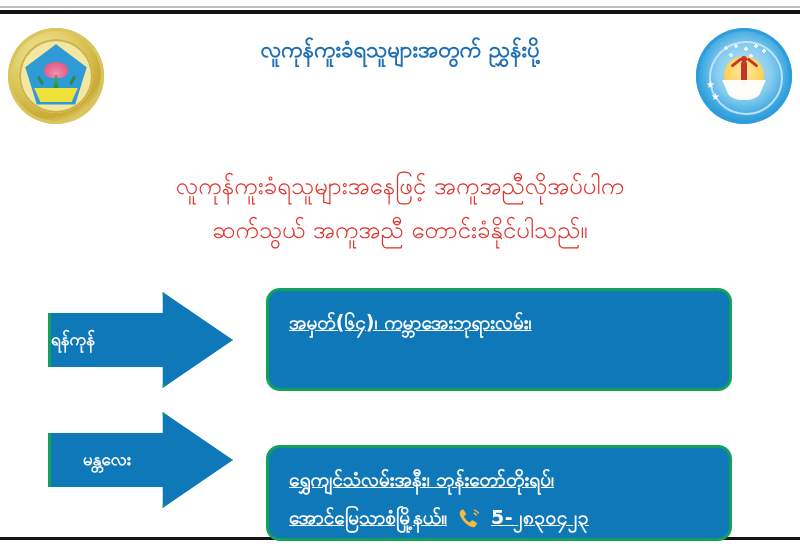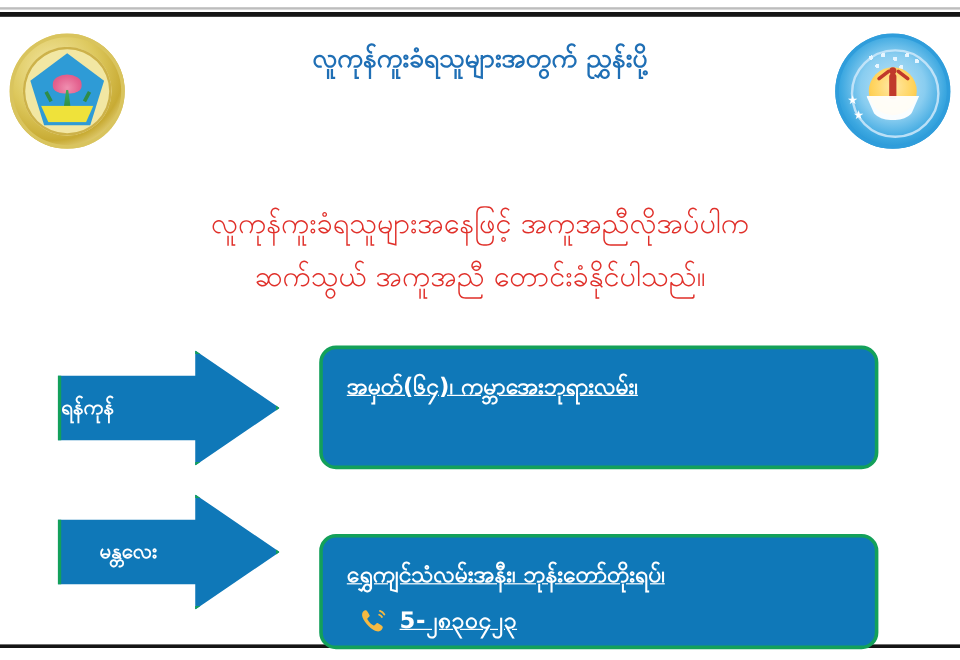--- a/index.html
+++ b/index.html
@@ -307,20 +307,21 @@
     <span class="arrow-label">မန္တလေး</span>
   </div>
 
   <div class="info-box box-yangon">
     <div class="info-line">အမှတ်(၆၄)၊ ကမ္ဘာအေးဘုရားလမ်း၊</div>
   </div>
 
   <div class="info-box box-mandalay">
     <div class="info-line">ရွှေကျင်သံလမ်းအနီး၊ ဘုန်းတော်တိုးရပ်၊</div>
     <div class="info-line">
+      <span>အောင်မြေသာစံမြို့နယ်။</span>
       <span class="phone-icon">
         <svg viewBox="0 0 26 24" width="26" height="24" aria-hidden="true">
           <path d="M5.2 2.6c-1.1.5-2.1 1.6-2.4 2.8-.4 1.6.4 3.9 2.2 6.5 1.9 2.8 4.6 5.4 7 6.9 2.3 1.4 4.3 1.8 5.6 1.1 1.1-.6 2-1.7 2.3-2.8.2-.7.1-.9-.5-1.4-.4-.3-1.5-1-2.4-1.6-1.6-1-1.7-1-2.3-.6-.3.2-.9.8-1.2 1.2-.6.7-.7.7-1.4.4-1.3-.6-3.3-2.5-4.3-4.1-.9-1.5-.9-1.6-.3-2.1.4-.3 1-.8 1.3-1.1.5-.5.5-.6-.5-2.3-.6-1-1.3-2.1-1.6-2.5-.5-.6-.7-.6-1.5-.4z" fill="#f5b942"></path>
           <path d="M17.6 3.1c1.6.5 2.9 1.6 3.7 3" stroke="#f5b942" stroke-width="1.5" fill="none" stroke-linecap="round"></path>
           <path d="M17 6.3c1 .3 1.8 1 2.3 1.9" stroke="#f5b942" stroke-width="1.5" fill="none" stroke-linecap="round"></path>
         </svg>
       </span>
       <span class="phone-number">5-၂၈၃၀၄၂၃</span>
     </div>
   </div>

